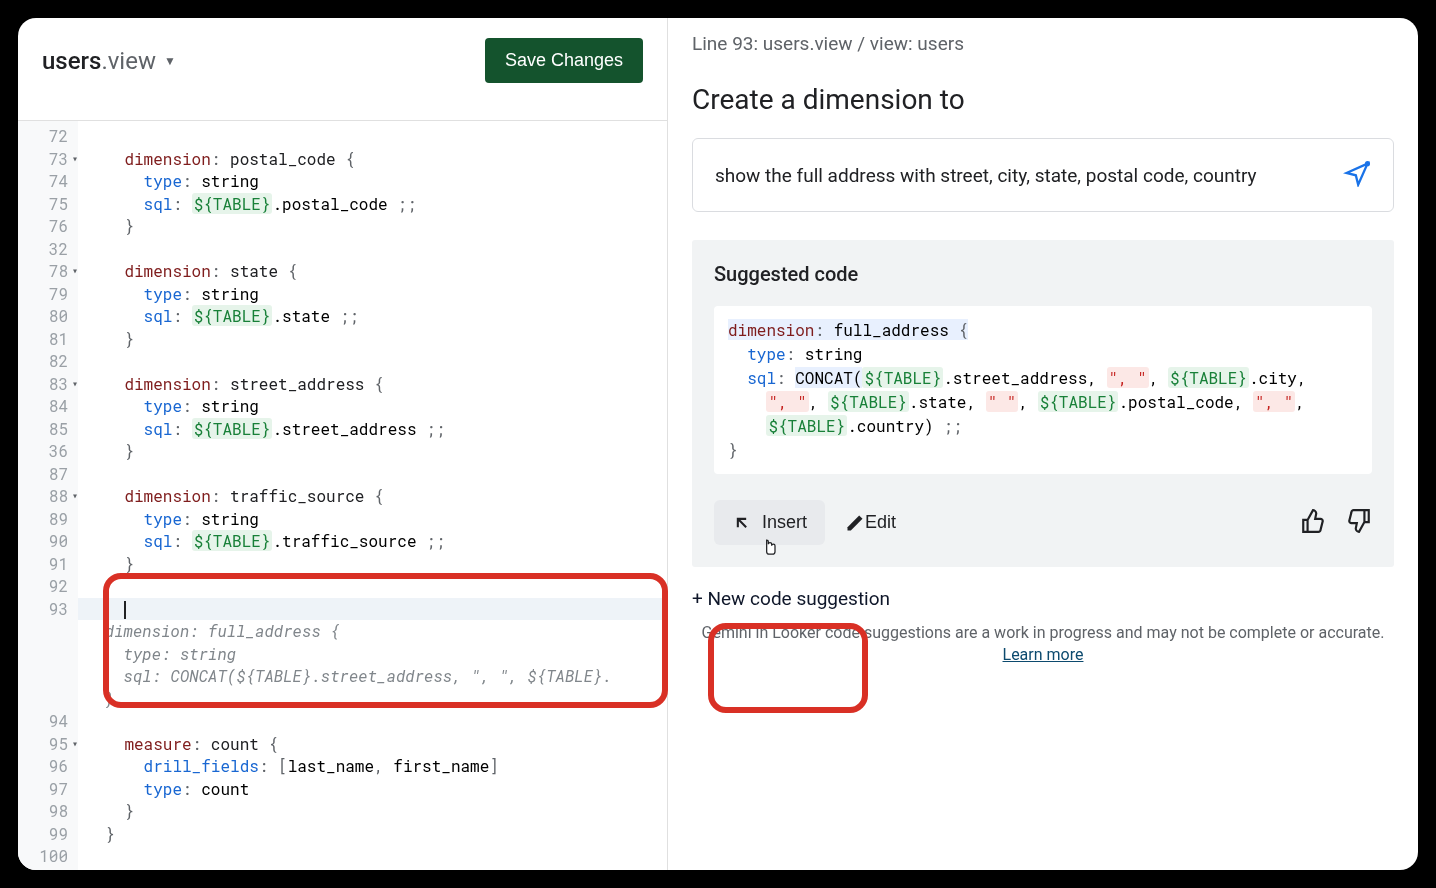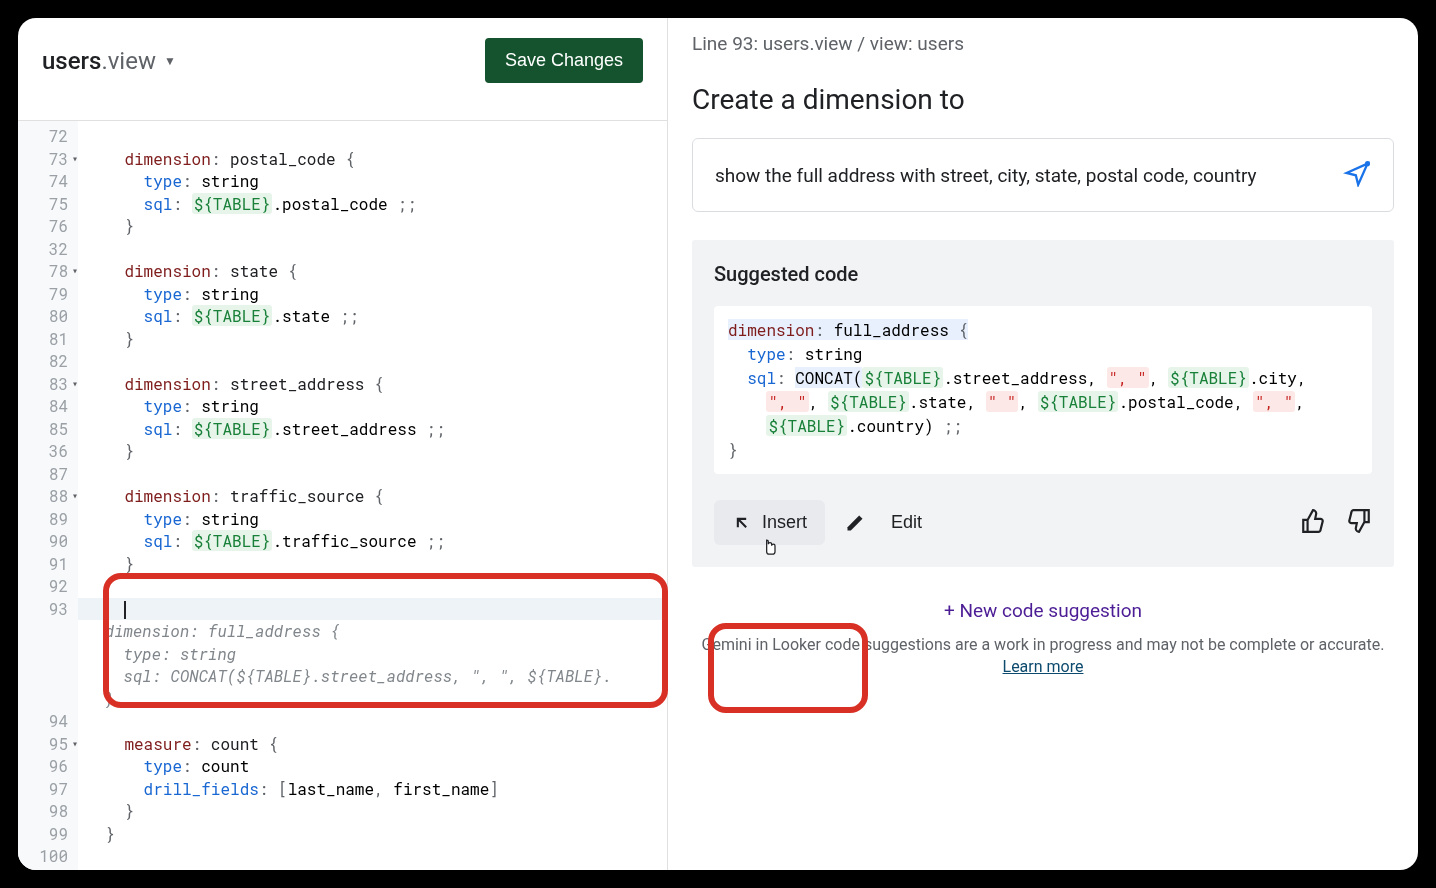--- a/index.html
+++ b/index.html
@@ -39,24 +39,24 @@
 .prompt-title { font-size: 28px; color: #202124; margin-bottom: 22px; }
 .prompt-box { border: 1px solid #dadce0; border-radius: 6px; padding: 20px 22px; display: flex; align-items: center; justify-content: space-between; gap: 24px; margin-bottom: 28px; }
 .prompt-text { font-size: 19px; color: #202124; flex: 1; }
 .send-icon { color: #1a73e8; cursor: pointer; }
 .suggest-panel { background: #f1f3f4; border-radius: 3px; padding: 22px; }
 .suggest-title { font-size: 20px; font-weight: 500; color: #202124; margin-bottom: 20px; }
 .suggest-code { background: #fff; border-radius: 4px; padding: 12px 14px; font-family: 'Roboto Mono', monospace; font-size: 16px; line-height: 24px; overflow-x: hidden; }
 .suggest-code .cl { white-space: pre-wrap; }
 .action-row { display: flex; align-items: center; gap: 20px; margin-top: 26px; }
 .insert-btn { background: #e8eaed; border: none; padding: 12px 18px; font-size: 18px; border-radius: 6px; cursor: pointer; display: flex; align-items: center; gap: 10px; color: #202124; position: relative; }
-.edit-btn { background: transparent; border: none; font-size: 18px; cursor: pointer; display: flex; align-items: center; gap: 26px; color: #202124; }
+.edit-btn { background: transparent; border: none; font-size: 18px; cursor: pointer; display: flex; align-items: center; gap: 0; color: #202124; }
 .feedback { margin-left: auto; display: flex; gap: 20px; }
 .thumb { cursor: pointer; }
-.new-suggestion { text-align: center; color: #4c1d95; font-size: 19px; margin: 32px 0 12px; cursor: pointer; }
+.new-suggestion { color: #0f172a; font-size: 19px; margin: 20px 0 12px; cursor: pointer; }
 .disclaimer { text-align: center; color: #5f6368; font-size: 16px; line-height: 22px; }
 .disclaimer a { color: #0c4a6e; text-decoration: underline; cursor: pointer; text-align: center; }
 .pointer-cursor { font-size: 18px; position: absolute; left: 46px; top: 38px; }
 .tok-hl { background: #e8f0fe; }
 </style>
 </head>
 <body>
 
 <div class="window">
 
@@ -124,22 +124,22 @@
           <div class="line"></div>
           <div class="line">    <span class="tok-kw">dimension</span><span class="tok-gray">:</span> <span class="tok-name">traffic_source</span> <span class="tok-gray">{</span></div>
           <div class="line">      <span class="tok-prop">type</span><span class="tok-gray">:</span> string</div>
           <div class="line">      <span class="tok-prop">sql</span><span class="tok-gray">:</span> <span class="tok-var">${TABLE}</span>.traffic_source <span class="tok-gray">;;</span></div>
           <div class="line">    <span class="tok-gray">}</span></div>
           <div class="line"></div>
           <div class="line sel">    <span class="cursor"></span></div>
           <div class="ghost-block"><div class="gl">  dimension: full_address {</div><div class="gl">    type: string</div><div class="gl">    sql: CONCAT(${TABLE}.street_address, ", ", ${TABLE}.</div><div class="gl">  }</div></div>
           <div class="line"></div>
           <div class="line">    <span class="tok-kw">measure</span><span class="tok-gray">:</span> <span class="tok-name">count</span> <span class="tok-gray">{</span></div>
+          <div class="line">      <span class="tok-prop">drill_fields</span><span class="tok-gray">:</span> <span class="tok-gray">[</span>last_name<span class="tok-gray">,</span> first_name<span class="tok-gray">]</span></div>
           <div class="line">      <span class="tok-prop">type</span><span class="tok-gray">:</span> count</div>
-          <div class="line">      <span class="tok-prop">drill_fields</span><span class="tok-gray">:</span> <span class="tok-gray">[</span>last_name<span class="tok-gray">,</span> first_name<span class="tok-gray">]</span></div>
           <div class="line">    <span class="tok-gray">}</span></div>
           <div class="line">  <span class="tok-gray">}</span></div>
           <div class="line"></div>
           <div class="line"></div>
         </div>
     </div>
   </div>
 
   <div class="right">
     <div class="breadcrumb">Line 93: users.view / view: users</div>

